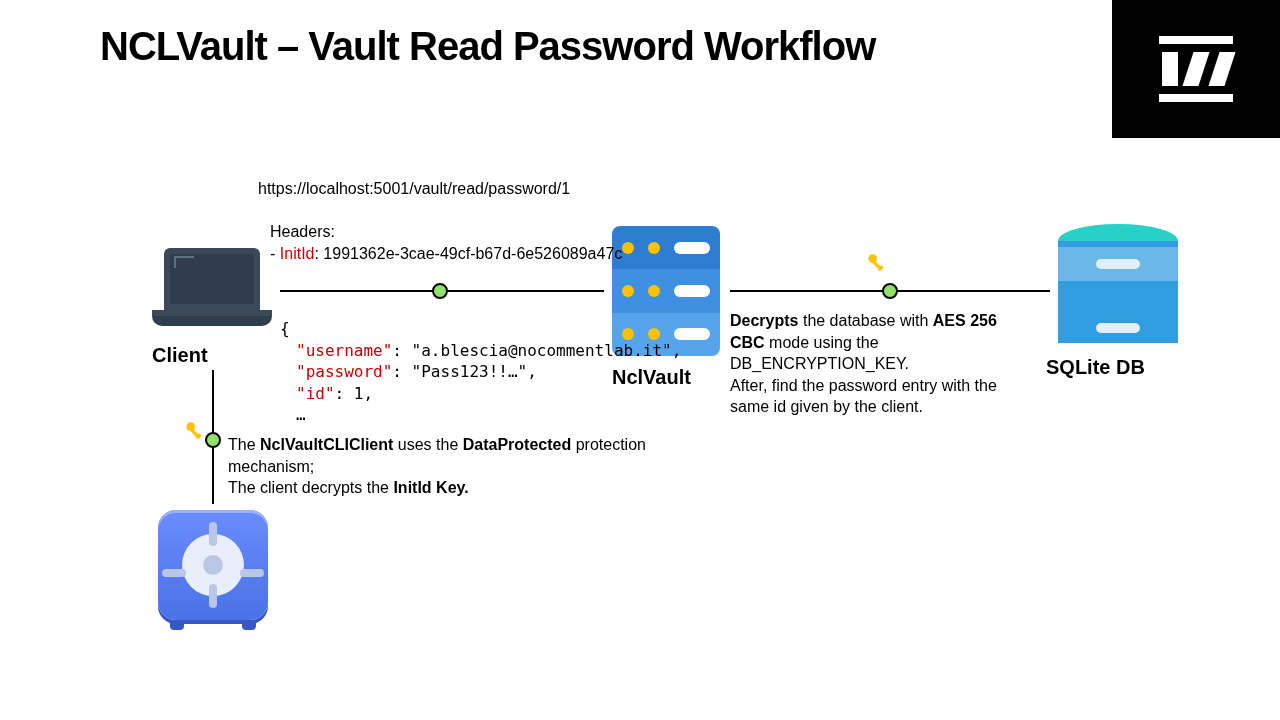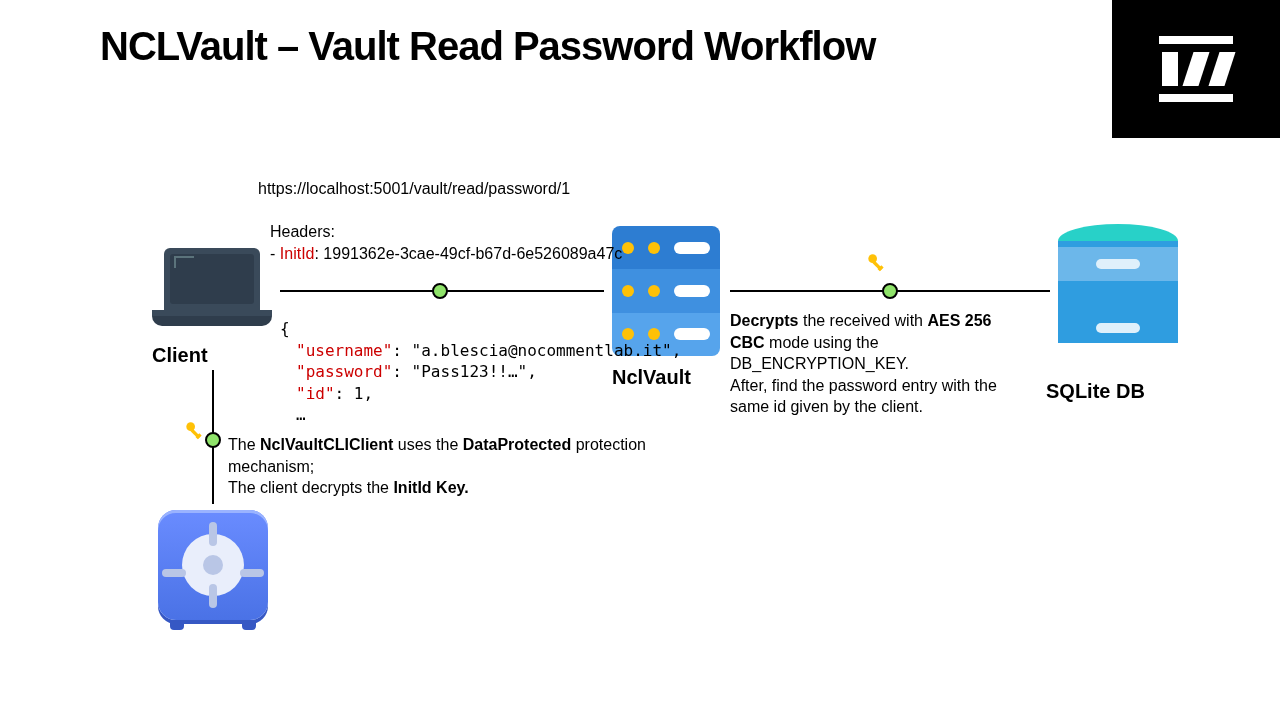--- a/index.html
+++ b/index.html
@@ -98,21 +98,21 @@
   <div class="db" style="top:224px;left:1058px">
     <div class="cap"></div>
     <div class="body">
       <div class="pill" style="top:8px"></div>
       <div class="band">
           <div class="pill" style="top:12px"></div>
         </div>
       <div class="pill" style="top:82px"></div>
     </div>
   </div>
-  <div class="label" style="top:380px;left:1046px;width:144px">SQLite DB</div>
+  <div class="label" style="top:356px;left:1046px;width:144px">SQLite DB</div>
 
   <div class="vault" style="top:510px;left:158px">
     <div class="wheel">
         <div class="hub"></div>
       <div class="spoke s1"></div>
         <div class="spoke s2"></div>
         <div class="spoke s3"></div>
         <div class="spoke s4"></div>
     </div>
     <div class="feet">
@@ -157,17 +157,17 @@
     <div style="padding-left:16px"><span class="red">"id"</span><span>: 1,</span></div>
     <div style="padding-left:16px">…</div>
   </div>
 
   <div class="desc" style="top:434px;left:228px;width:500px">
     <div><span>The </span><span class="bold">NclVaultCLIClient</span><span> uses the </span><span class="bold">DataProtected</span><span> protection mechanism;</span></div>
     <div><span>The client decrypts the </span><span class="bold">InitId Key.</span></div>
   </div>
 
   <div class="desc" style="top:310px;left:730px;width:296px">
-    <span class="bold">Decrypts</span><span> the received with </span><span class="bold">AES 256 CBC</span><span> mode using the DB_ENCRYPTION_KEY.</span>
+    <span class="bold">Decrypts</span><span> the database with </span><span class="bold">AES 256 CBC</span><span> mode using the DB_ENCRYPTION_KEY.</span>
     <div>After, find the password entry with the same id given by the client.</div>
   </div>
 
 </div>
 
 </body></html>

